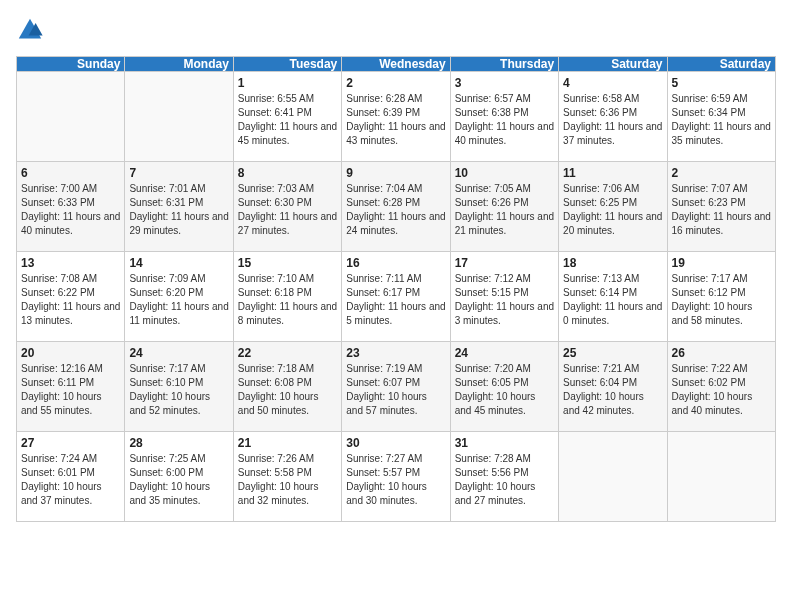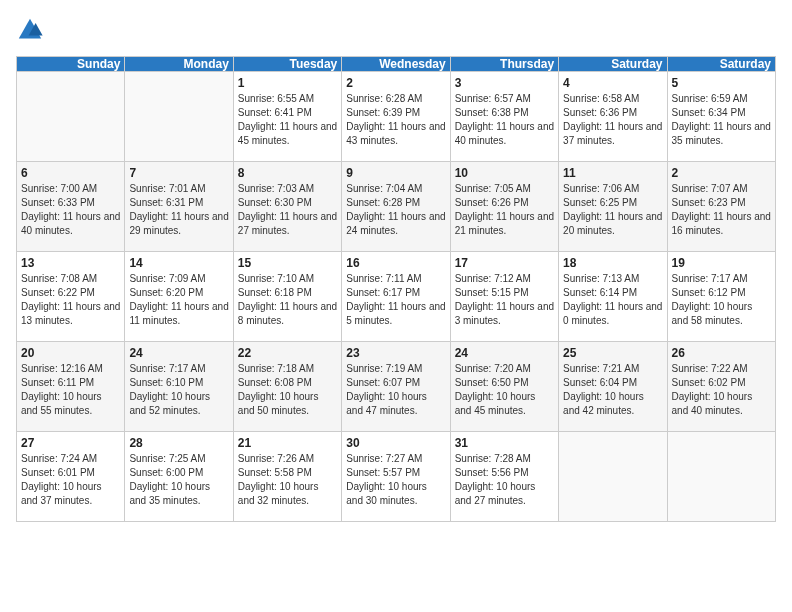--- a/index.html
+++ b/index.html
@@ -210,25 +210,25 @@
         <td>
           <div class="day-number">24</div>
           <div class="day-info"><div>Sunrise: 7:17 AM</div><div>Sunset: 6:10 PM</div><span>Daylight: 10 hours and 52 minutes.</span></div>
         </td>
         <td>
           <div class="day-number">22</div>
           <div class="day-info"><div>Sunrise: 7:18 AM</div><div>Sunset: 6:08 PM</div><span>Daylight: 10 hours and 50 minutes.</span></div>
         </td>
         <td>
           <div class="day-number">23</div>
-          <div class="day-info"><div>Sunrise: 7:19 AM</div><div>Sunset: 6:07 PM</div><span>Daylight: 10 hours and 47 minutes.</span></div>
+          <div class="day-info"><div>Sunrise: 7:19 AM</div><div>Sunset: 6:07 PM</div><span>Daylight: 10 hours and 57 minutes.</span></div>
         </td>
         <td>
           <div class="day-number">24</div>
-          <div class="day-info"><div>Sunrise: 7:20 AM</div><div>Sunset: 6:50 PM</div><span>Daylight: 10 hours and 45 minutes.</span></div>
+          <div class="day-info"><div>Sunrise: 7:20 AM</div><div>Sunset: 6:05 PM</div><span>Daylight: 10 hours and 45 minutes.</span></div>
         </td>
         <td>
           <div class="day-number">25</div>
           <div class="day-info"><div>Sunrise: 7:21 AM</div><div>Sunset: 6:04 PM</div><span>Daylight: 10 hours and 42 minutes.</span></div>
         </td>
         <td>
           <div class="day-number">26</div>
           <div class="day-info"><div>Sunrise: 7:22 AM</div><div>Sunset: 6:02 PM</div><span>Daylight: 10 hours and 40 minutes.</span></div>
         </td>
       </tr>

